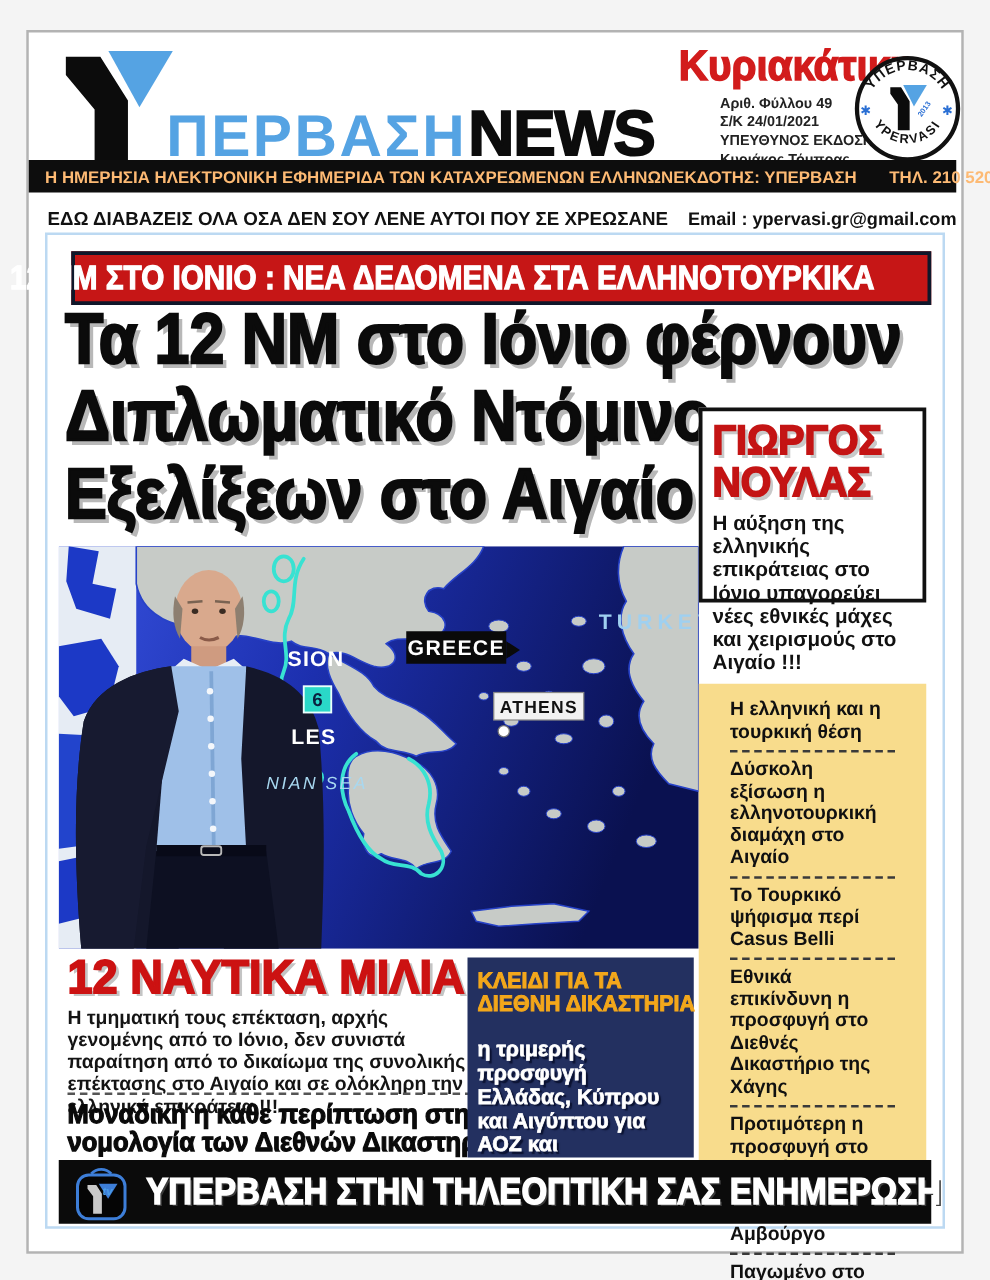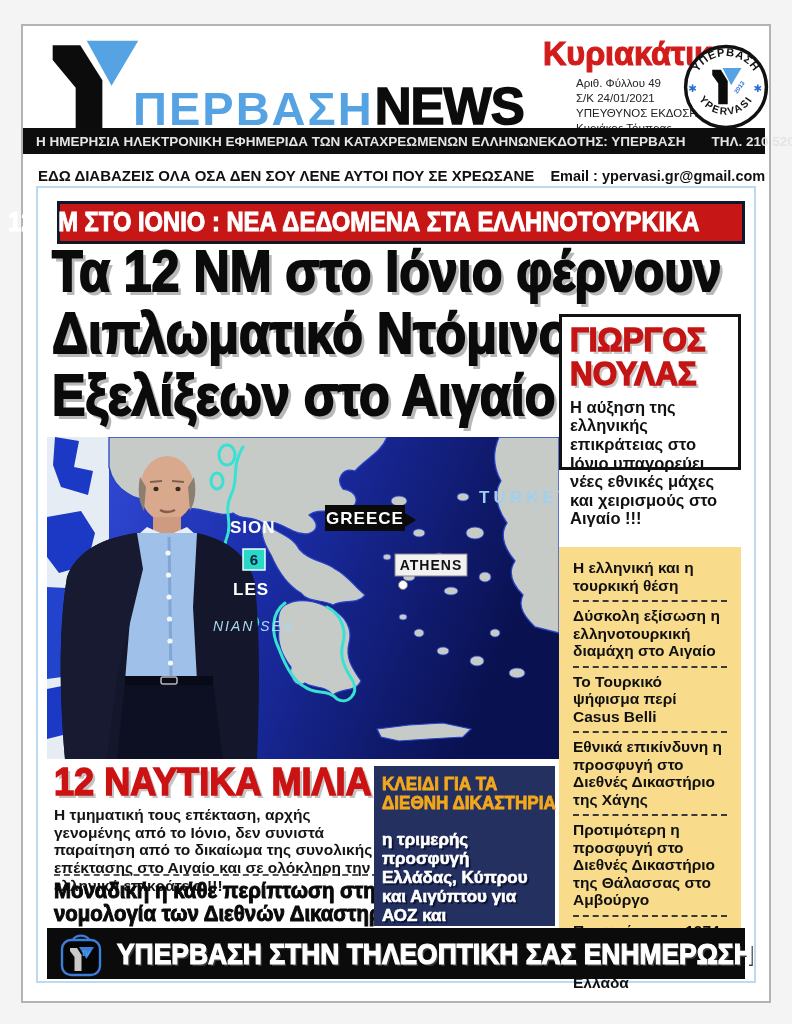--- a/index.html
+++ b/index.html
@@ -13,52 +13,52 @@
   .condense{display:inline-block;transform:scaleX(0.88);transform-origin:0 50%;white-space:nowrap;}
   .condense95{display:inline-block;transform:scaleX(0.95);transform-origin:0 50%;white-space:nowrap;}
 
   
   #logo-row{left:26px;top:10px;height:96px;display:flex;align-items:flex-end;}
   #logo-part1{color:#55a3e3;font-size:47px;font-weight:bold;letter-spacing:2px;margin-left:-8px;line-height:1;}
   #logo-part2{color:#0c0c0c;font-size:51px;font-weight:bold;letter-spacing:-1px;line-height:1;
               -webkit-text-stroke:1.5px #0c0c0c;margin-left:1px;}
   #edition{left:520px;top:8px;color:#d21c1c;font-size:34px;font-weight:bold;
            -webkit-text-stroke:1.2px #d21c1c;}
-  #issue-info{left:553px;top:50px;font-size:11.5px;font-weight:normal;color:#222;line-height:1.3;}
+  #issue-info{left:553px;top:50px;font-size:11.5px;font-weight:bold;color:#222;line-height:1.3;}
   #badge{left:660px;top:18px;width:86px;height:86px;}
-  #black-bar{left:0px;top:102px;width:742px;height:26px;background:#0d0d0d;color:#e5e5e5;
+  #black-bar{left:0px;top:102px;width:742px;height:26px;background:#0d0d0d;color:#fdba74;
              display:flex;align-items:center;font-weight:bold;font-size:13.5px;}
   #black-bar .bb-tagline{margin-left:13px;}
   #black-bar .bb-pub{margin-left:auto;}
   #black-bar .bb-phone{margin-left:26px;margin-right:14px;}
   #sub-row{left:0px;top:128px;width:742px;height:30px;display:flex;align-items:flex-end;
            font-weight:bold;color:#111;}
   #sub-row .st{margin-left:15px;font-size:15px;}
   #sub-row .divider{margin-left:auto;width:1px;height:18px;background:#999;}
   #sub-row .em{margin-left:16px;margin-right:36px;font-size:14.5px;}
 
   
   #main-frame{left:13px;top:160px;width:716px;height:793px;border:2px solid #bcd9f2;background:#fff;}
   #kicker{left:19px;top:13px;width:682px;height:37px;background:#c61616;border:3px solid #0f172a;
           display:flex;align-items:center;justify-content:center;color:#fff;font-size:27px;
           font-weight:bold;-webkit-text-stroke:1px #fff;}
   .hl{left:14px;color:#0b0b0b;font-size:57px;font-weight:bold;line-height:1;
       -webkit-text-stroke:2px #0b0b0b;text-shadow:4px 4px 0 #b8b8b8;}
   #hl1{top:55px;}#hl2{top:117px;}#hl3{top:179px;}
 
   
-  #opinion-box{left:521px;top:126px;width:182px;height:156px;background:#fff;border:3px solid #111;
+  #opinion-box{left:521px;top:138px;width:182px;height:156px;background:#fff;border:3px solid #111;
                box-sizing:border-box;padding:6px 8px;}
   .op-name{color:#c41414;font-size:33px;font-weight:bold;line-height:1.04;
            -webkit-text-stroke:1.5px #c41414;text-shadow:3px 3px 0 #c9c9c9;}
   #opinion-body{margin-top:6px;font-size:16.5px;font-weight:bold;color:#111;line-height:1.13;}
 
   
   #topics{left:521px;top:359px;width:182px;height:384px;background:#f8dc8c;box-sizing:border-box;
-          padding:12px 14px;}
+          padding:12px 25px;}
   .topic{font-size:15.5px;font-weight:bold;color:#101010;line-height:1.13;}
   .sep{border-top:2px dashed #3a3a3a;margin:6px 0 5px 0;}
 
   
   #photo{left:9px;top:249px;width:512px;height:322px;}
 
   
   #miles-title{left:16px;top:573px;color:#cc1212;font-size:38px;font-weight:bold;
                -webkit-text-stroke:1.5px #cc1212;text-shadow:3px 3px 0 #c4c4c4;}
   #miles-body{left:16px;top:618px;width:322px;font-size:15.5px;font-weight:bold;color:#141414;line-height:1.14;}

